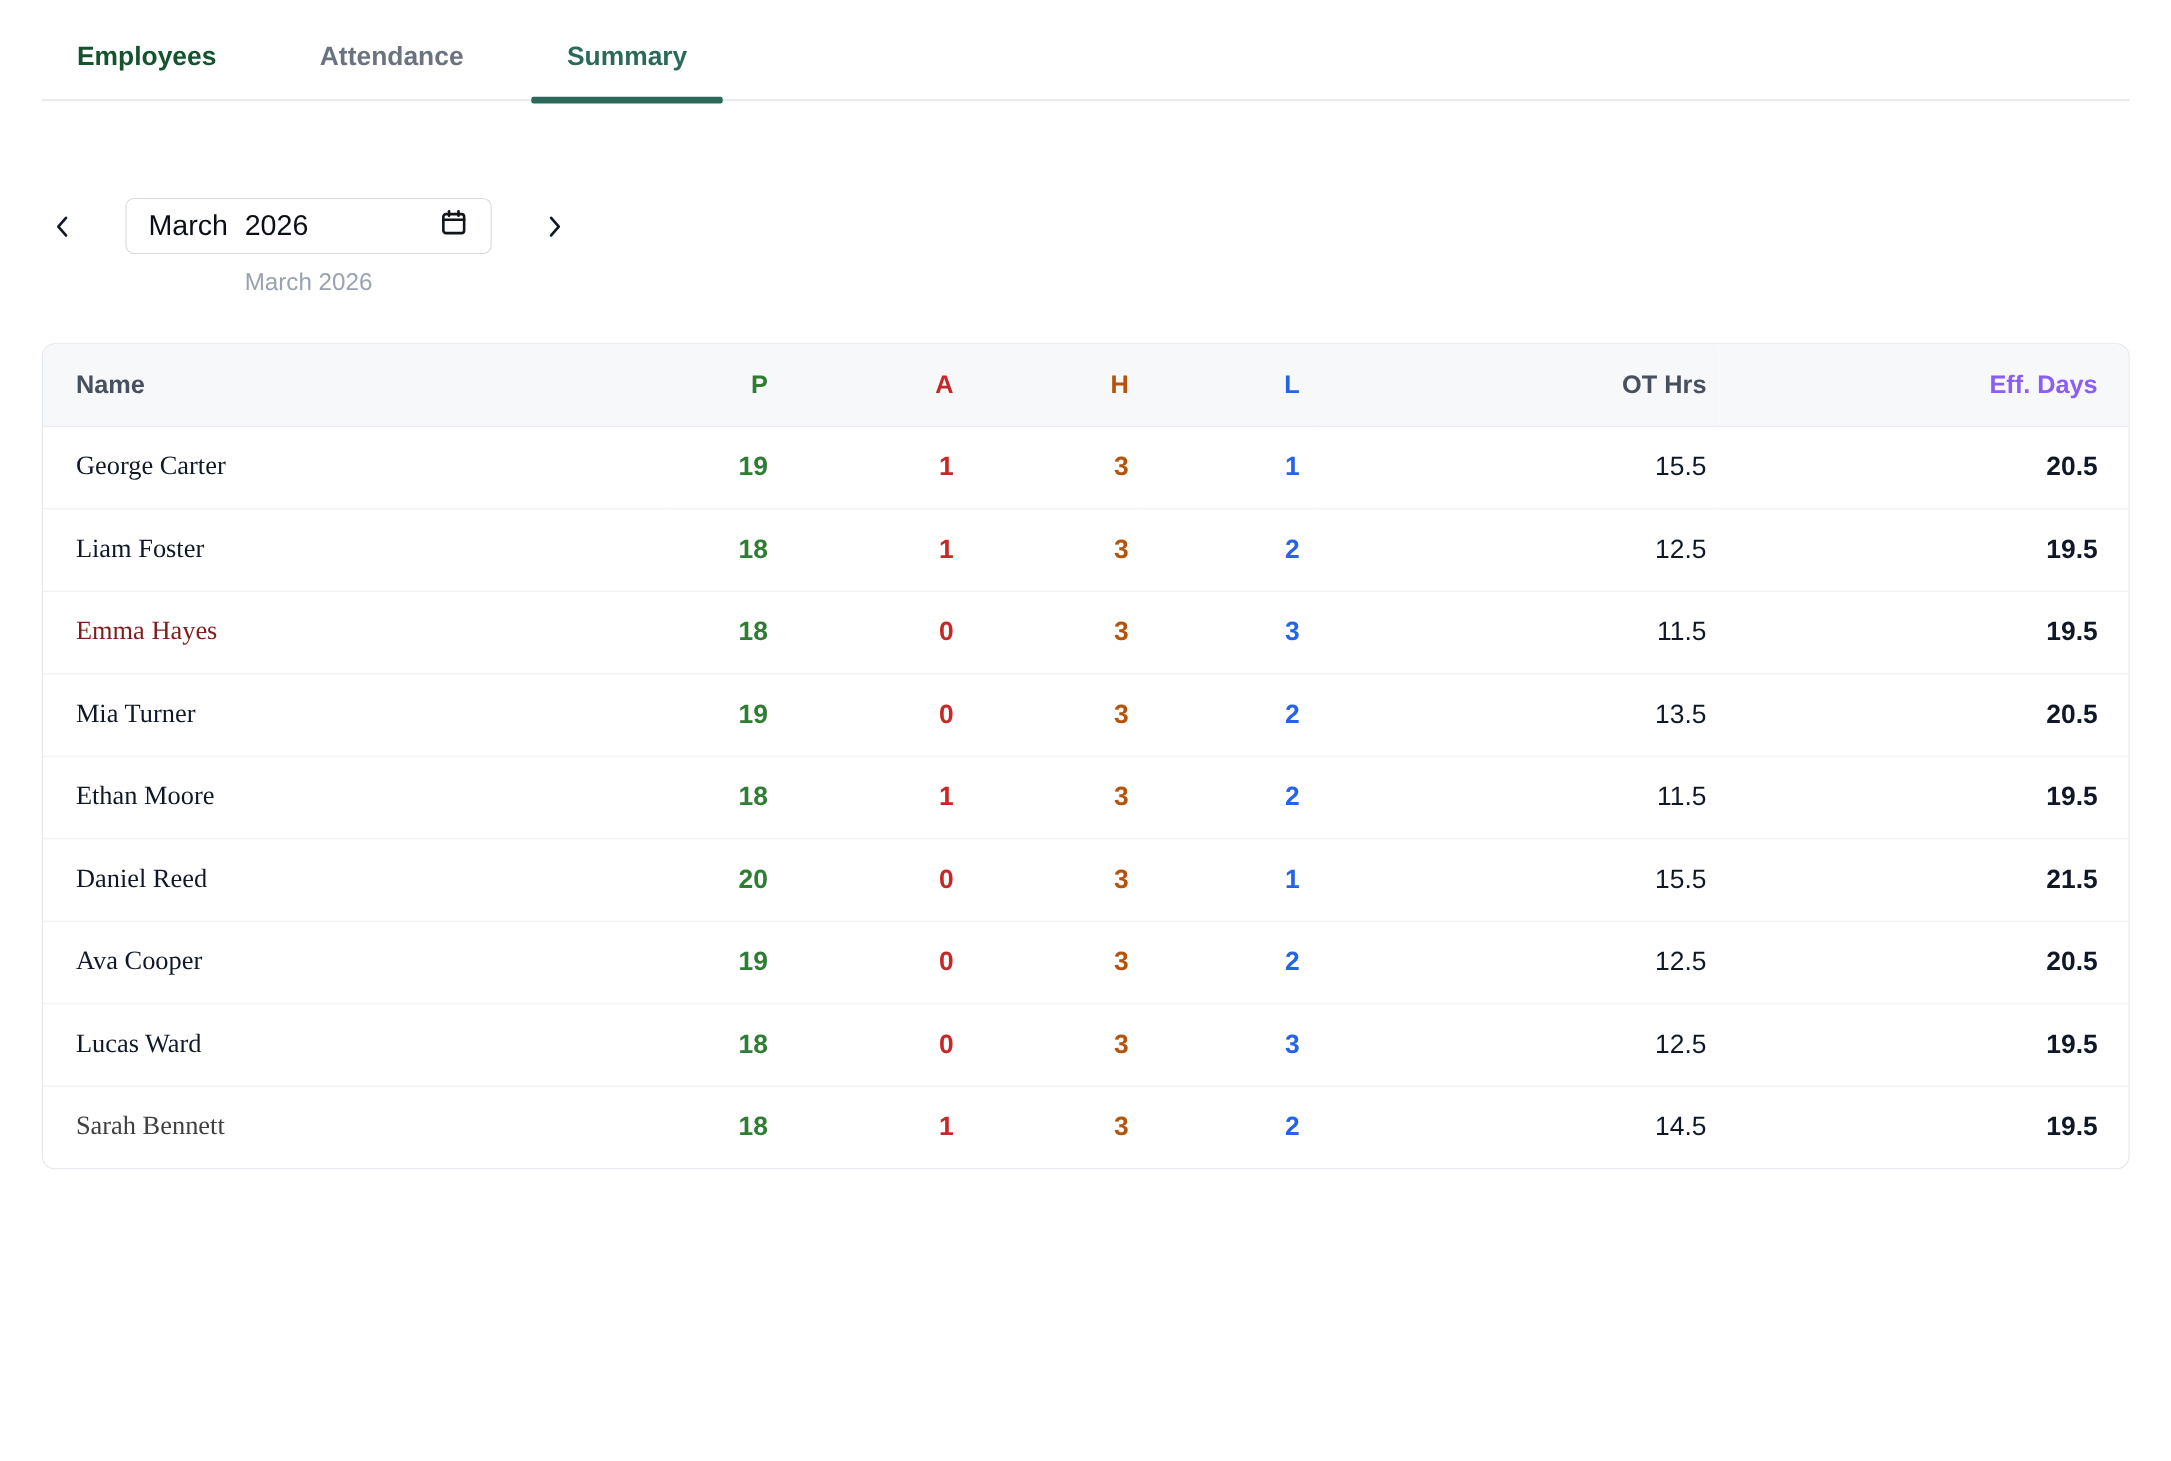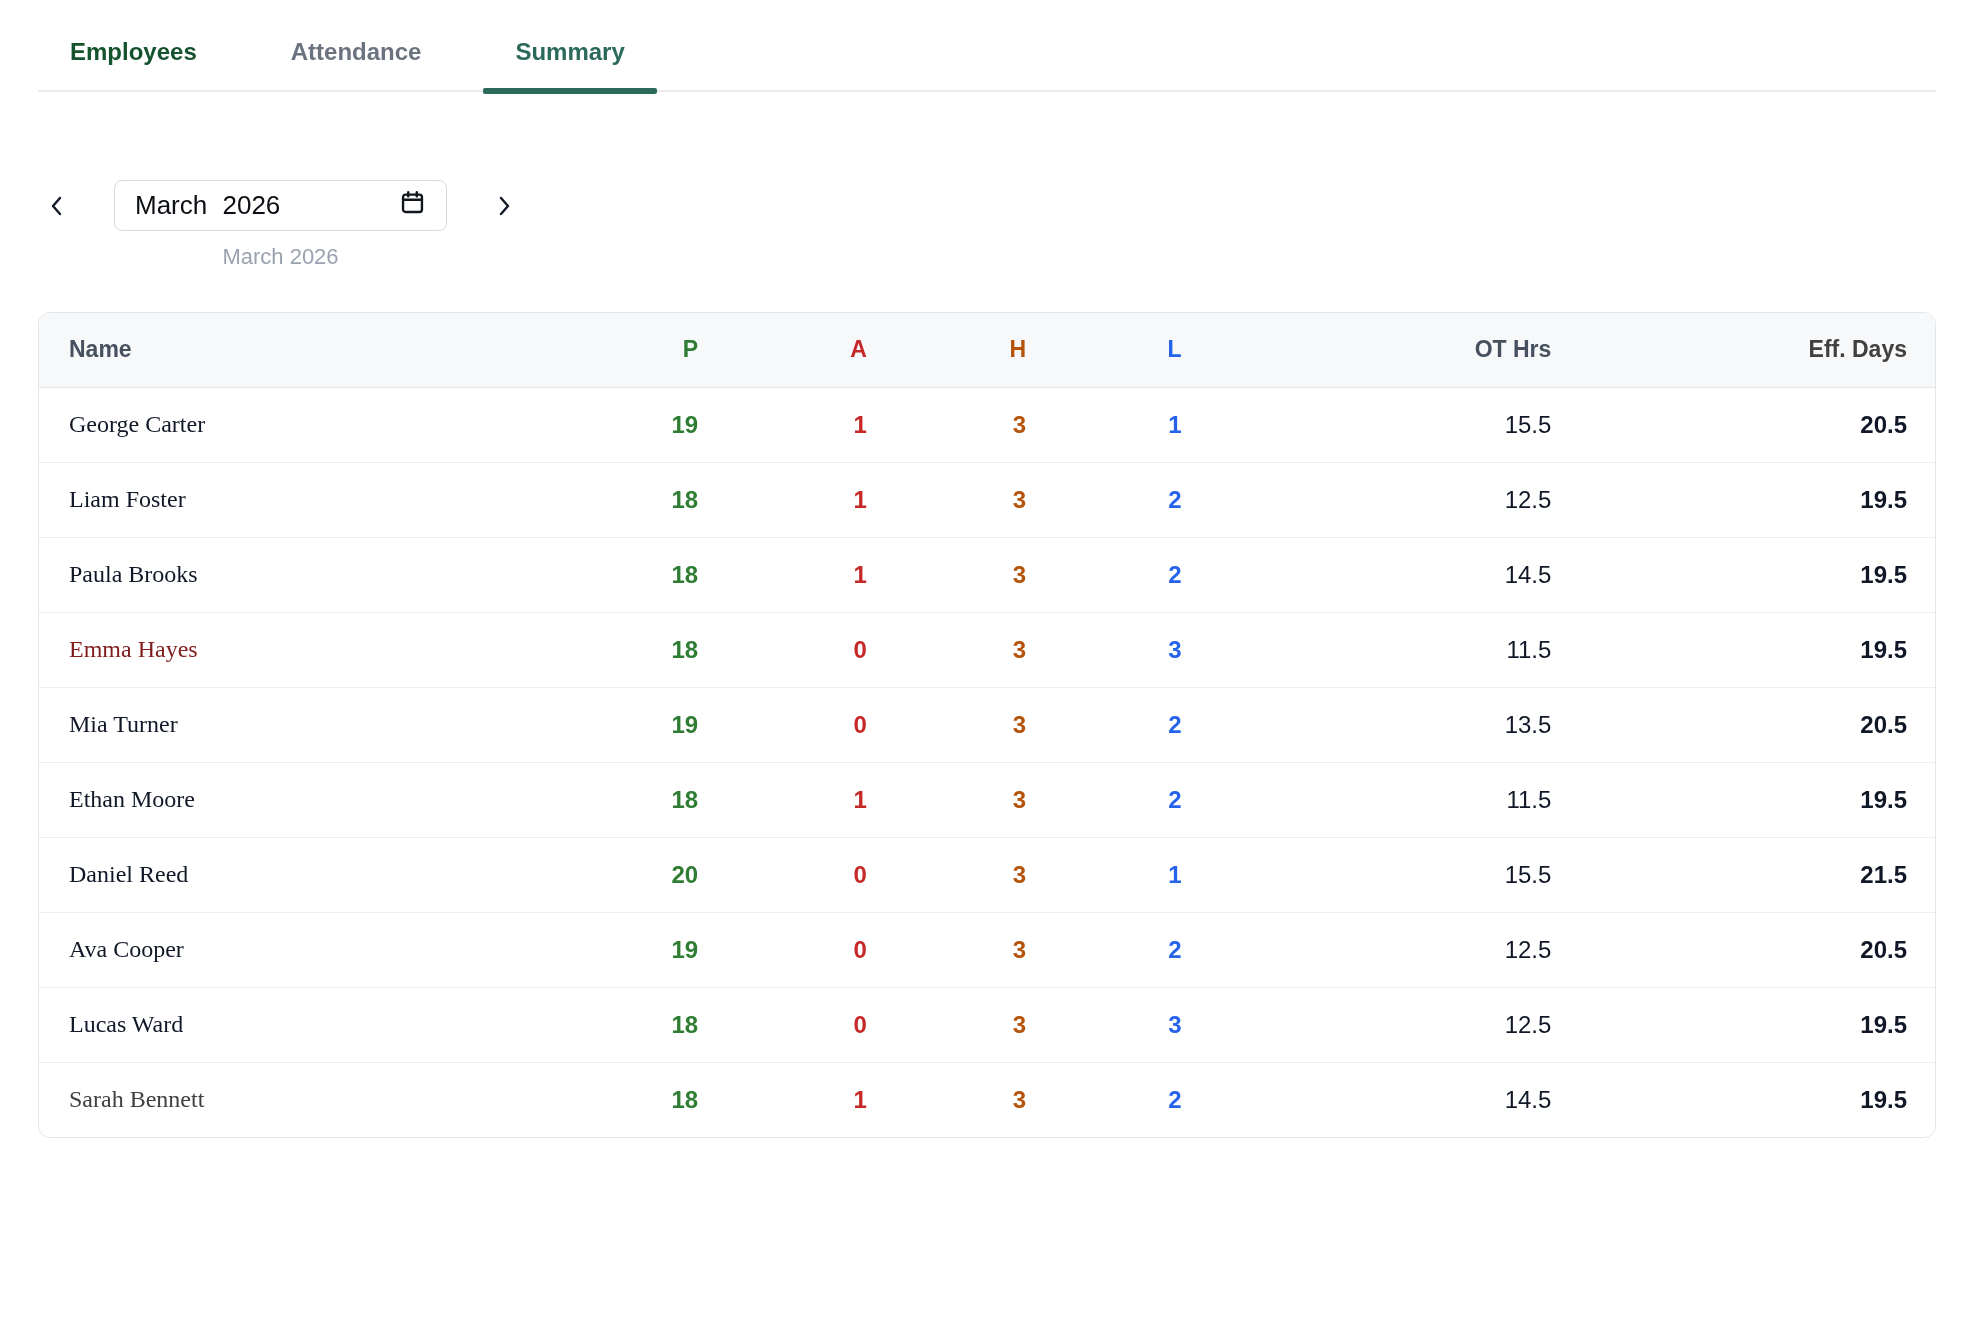--- a/index.html
+++ b/index.html
@@ -154,21 +154,21 @@
         <col style="width:19.6%">
       </colgroup>
       <thead>
         <tr>
           <th class="al" style="color: rgb(70, 80, 94);">Name</th>
           <th class="ar" style="color: rgb(46, 125, 50);">P</th>
           <th class="ar" style="color: rgb(198, 40, 40);">A</th>
           <th class="ar" style="color: rgb(180, 83, 9);">H</th>
           <th class="ar" style="color: rgb(37, 99, 235);">L</th>
           <th class="ar" style="color: rgb(70, 80, 94);">OT Hrs</th>
-          <th class="ar ar-last" style="color: #404040;">Eff. Days</th>
+          <th class="ar ar-last" style="color: #8b5cf6;">Eff. Days</th>
         </tr>
       </thead>
       <tbody id="table-body">
           <tr>
     <td class="al cell-name" style="color: rgb(16, 24, 40);">George Carter</td>
     <td class="ar cell-p" style="color: rgb(46, 125, 50);">19</td>
     <td class="ar cell-a" style="color: rgb(198, 40, 40);">1</td>
     <td class="ar cell-h" style="color: rgb(180, 83, 9);">3</td>
     <td class="ar cell-l" style="color: rgb(37, 99, 235);">1</td>
     <td class="ar cell-ot" style="color: rgb(16, 24, 40);">15.5</td>
@@ -177,29 +177,20 @@
           <tr>
     <td class="al cell-name" style="color: rgb(16, 24, 40);">Liam Foster</td>
     <td class="ar cell-p" style="color: rgb(46, 125, 50);">18</td>
     <td class="ar cell-a" style="color: rgb(198, 40, 40);">1</td>
     <td class="ar cell-h" style="color: rgb(180, 83, 9);">3</td>
     <td class="ar cell-l" style="color: rgb(37, 99, 235);">2</td>
     <td class="ar cell-ot" style="color: rgb(16, 24, 40);">12.5</td>
     <td class="ar ar-last cell-eff" style="color: rgb(16, 24, 40);">19.5</td>
   </tr>
           <tr>
-    <td class="al cell-name" style="color: rgb(16, 24, 40);">Paula Brooks</td>
-    <td class="ar cell-p" style="color: rgb(46, 125, 50);">18</td>
-    <td class="ar cell-a" style="color: rgb(198, 40, 40);">1</td>
-    <td class="ar cell-h" style="color: rgb(180, 83, 9);">3</td>
-    <td class="ar cell-l" style="color: rgb(37, 99, 235);">2</td>
-    <td class="ar cell-ot" style="color: rgb(16, 24, 40);">14.5</td>
-    <td class="ar ar-last cell-eff" style="color: rgb(16, 24, 40);">19.5</td>
-  </tr>
-          <tr>
     <td class="al cell-name" style="color: #7f1d1d;">Emma Hayes</td>
     <td class="ar cell-p" style="color: rgb(46, 125, 50);">18</td>
     <td class="ar cell-a" style="color: rgb(198, 40, 40);">0</td>
     <td class="ar cell-h" style="color: rgb(180, 83, 9);">3</td>
     <td class="ar cell-l" style="color: rgb(37, 99, 235);">3</td>
     <td class="ar cell-ot" style="color: rgb(16, 24, 40);">11.5</td>
     <td class="ar ar-last cell-eff" style="color: rgb(16, 24, 40);">19.5</td>
   </tr>
           <tr>
     <td class="al cell-name" style="color: rgb(16, 24, 40);">Mia Turner</td>

